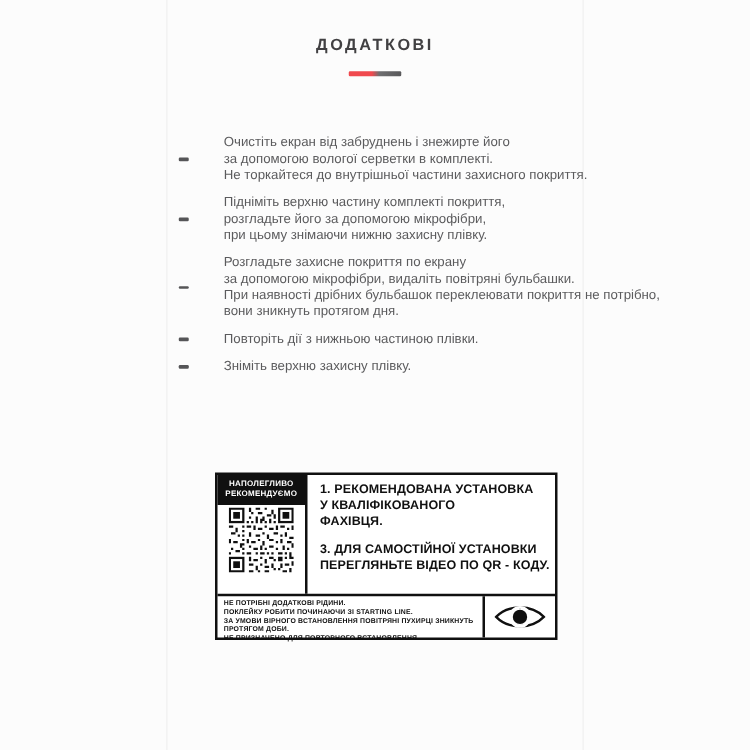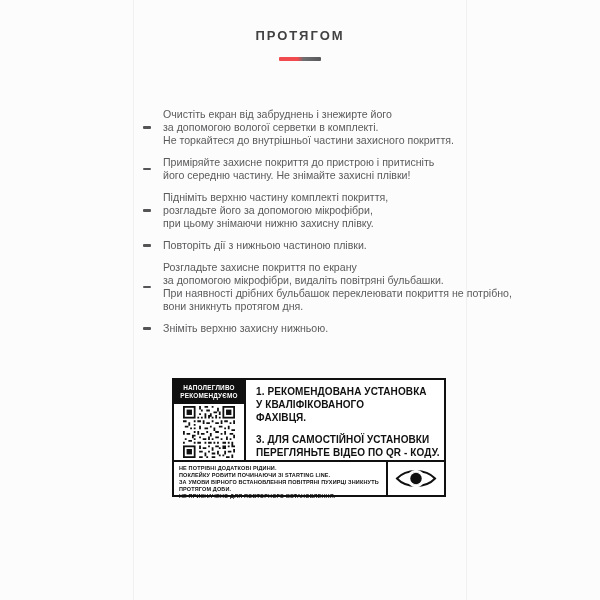--- a/index.html
+++ b/index.html
@@ -18,29 +18,29 @@
     text-align:center;font-size:13px;font-weight:600;
     letter-spacing:2px;color:#414042;margin:0;
   }
   .underline{
     position:absolute;top:57px;left:279px;width:42px;height:4px;
     background:linear-gradient(90deg,#F0494E 0%,#F0494E 44%,#6e6e70 58%,#58585A 100%);
     border-radius:1px;
   }
 
   .list{position:absolute;left:143px;top:108px;width:430px;}
-  .item{display:flex;align-items:center;margin-bottom:9px;}
+  .item{display:flex;align-items:center;margin-bottom:9px;gap:16px;}
   .dash{width:8px;height:2.2px;background:#555557;border-radius:1px;flex:none;margin-right:12px;}
   .item-text{
     font-size:10.6px;line-height:13px;color:#5b5b5d;
     white-space:pre-line;
   }
 
   .rec-box{
-    position:absolute;left:172px;top:378px;width:274px;height:119px;
+    position:absolute;left:172px;top:378px;width:274px;height:134px;
     border:2px solid #101010;box-sizing:border-box;background:#fff;
     display:flex;flex-direction:column;
   }
   .box-top{flex:1;display:flex;border-bottom:2px solid #101010;min-height:0;}
   .box-left{width:70px;flex:none;border-right:2px solid #101010;display:flex;flex-direction:column;align-items:center;}
   .badge{
     width:100%;box-sizing:border-box;background:#101010;color:#fff;
     font-size:6.4px;font-weight:700;line-height:8px;text-align:center;
     padding:4px 0;white-space:pre-line;letter-spacing:.2px;
   }
@@ -60,55 +60,50 @@
   }
   .eye-cell{width:56px;flex:none;border-left:2px solid #101010;display:flex;align-items:center;justify-content:center;}
 </style>
 </head>
 <body>
 
 <div>
   <div class="edge left"></div>
   <div class="edge right"></div>
 
-  <h1 class="title">ПРОТЯГОМ</h1>
+  <h1 class="title">ДОДАТКОВІ</h1>
   <div class="underline"></div>
 
   <div class="list">
     <div class="item">
       <span class="dash"></span>
       <span class="item-text">Очистіть екран від забруднень і знежирте його
 за допомогою вологої серветки в комплекті.
 Не торкайтеся до внутрішньої частини захисного покриття.</span>
     </div>
     <div class="item">
       <span class="dash"></span>
-      <span class="item-text">Приміряйте захисне покриття до пристрою і притисніть
-його середню частину. Не знімайте захисні плівки!</span>
-    </div>
-    <div class="item">
-      <span class="dash"></span>
       <span class="item-text">Підніміть верхню частину комплекті покриття,
 розгладьте його за допомогою мікрофібри,
 при цьому знімаючи нижню захисну плівку.</span>
-    </div>
-    <div class="item">
-      <span class="dash"></span>
-      <span class="item-text">Повторіть дії з нижньою частиною плівки.</span>
     </div>
     <div class="item">
       <span class="dash"></span>
       <span class="item-text">Розгладьте захисне покриття по екрану
 за допомогою мікрофібри, видаліть повітряні бульбашки.
 При наявності дрібних бульбашок переклеювати покриття не потрібно,
 вони зникнуть протягом дня.</span>
     </div>
     <div class="item">
       <span class="dash"></span>
-      <span class="item-text">Зніміть верхню захисну нижньою.</span>
+      <span class="item-text">Повторіть дії з нижньою частиною плівки.</span>
+    </div>
+    <div class="item">
+      <span class="dash"></span>
+      <span class="item-text">Зніміть верхню захисну плівку.</span>
     </div>
   </div>
 
   <div class="rec-box">
     <div class="box-top">
       <div class="box-left">
         <div class="badge">НАПОЛЕГЛИВО
 РЕКОМЕНДУЄМО</div>
         <svg class="qr" viewBox="0 0 29 29" xmlns="http://www.w3.org/2000/svg">
           <rect class="m" x="0" y="0" width="7" height="7"></rect>

